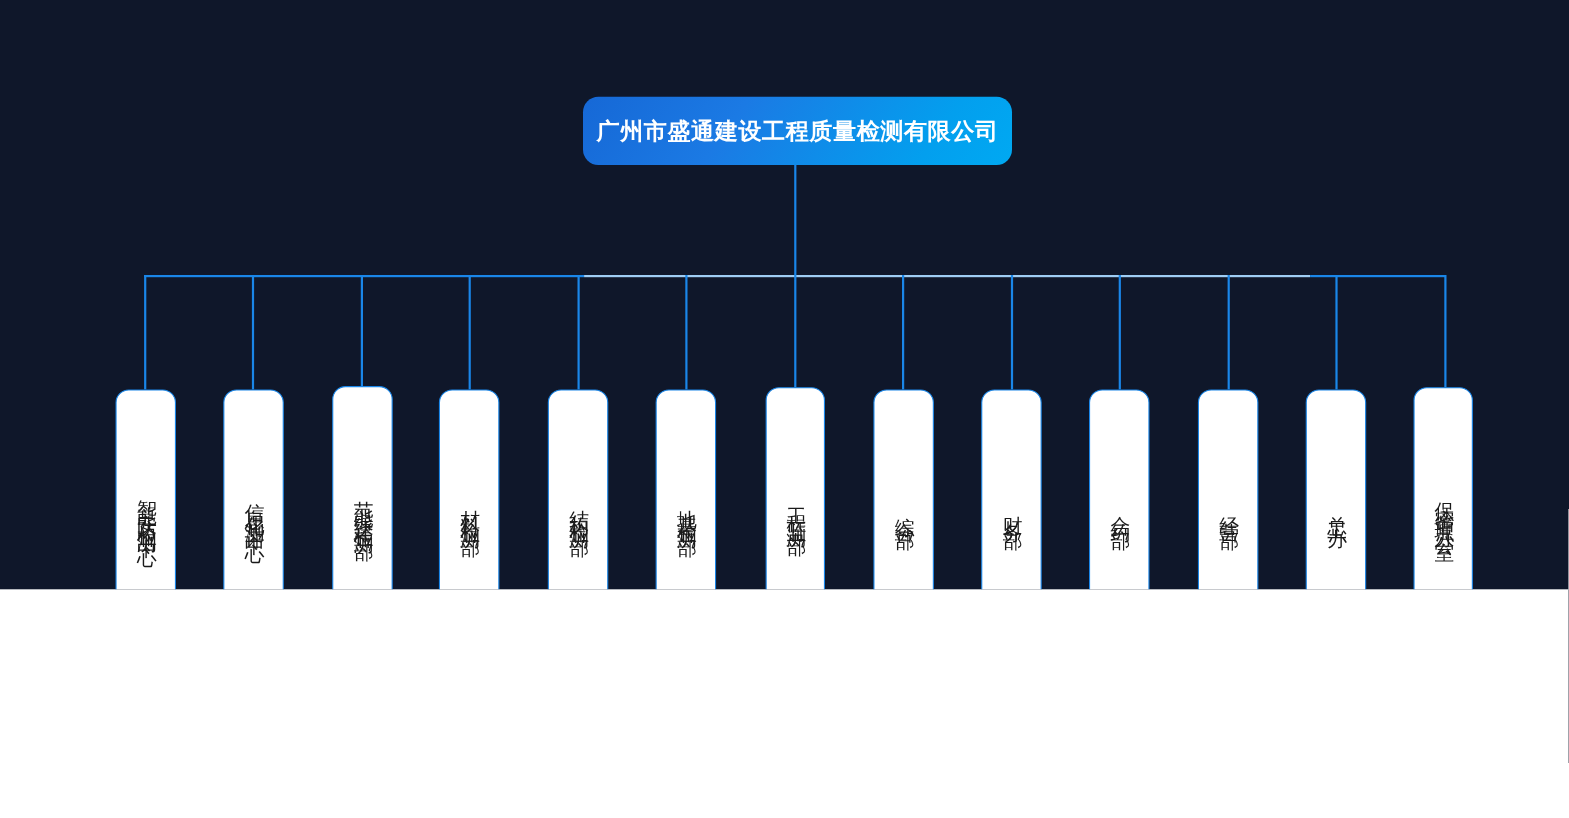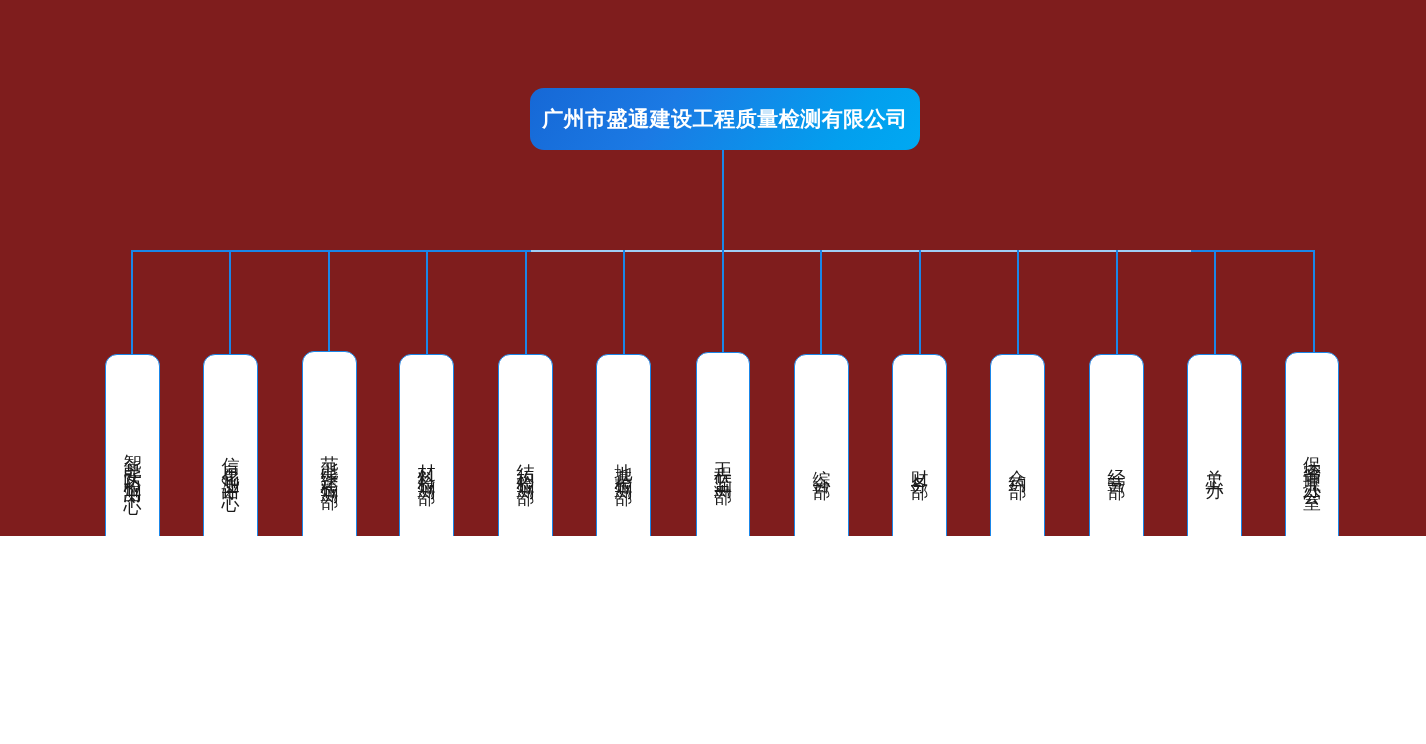--- a/index.html
+++ b/index.html
@@ -8,21 +8,21 @@
     padding: 0;
     background: #ffffff;
   }
   body {
     font-family: "DejaVu Sans", "Liberation Sans", sans-serif;
   }
   #org-chart {
     position: relative;
     width: 1426px;
     height: 536px;
-    background: #7f1d1d;
+    background: #0f172a;
     overflow: hidden;
   }
   
   #root-node {
     position: absolute;
     left: 530px;
     top: 88px;
     width: 390px;
     height: 62px;
     border-radius: 14px;

